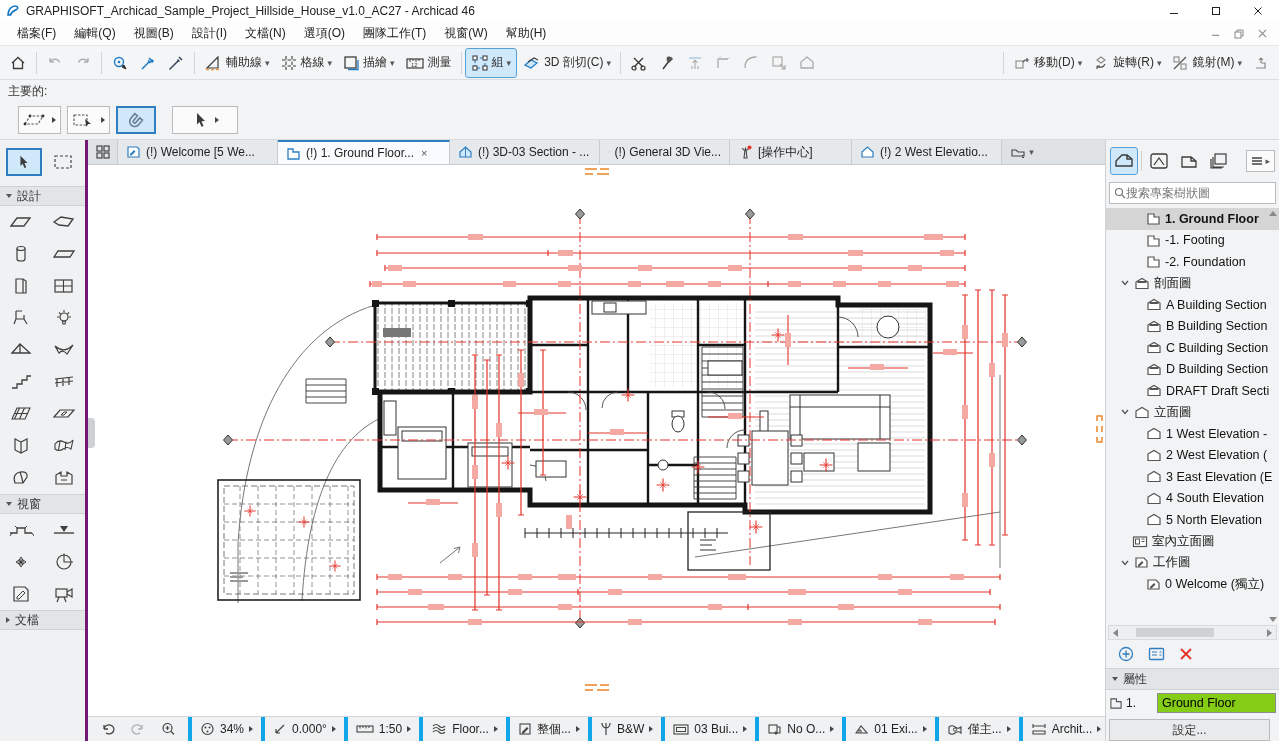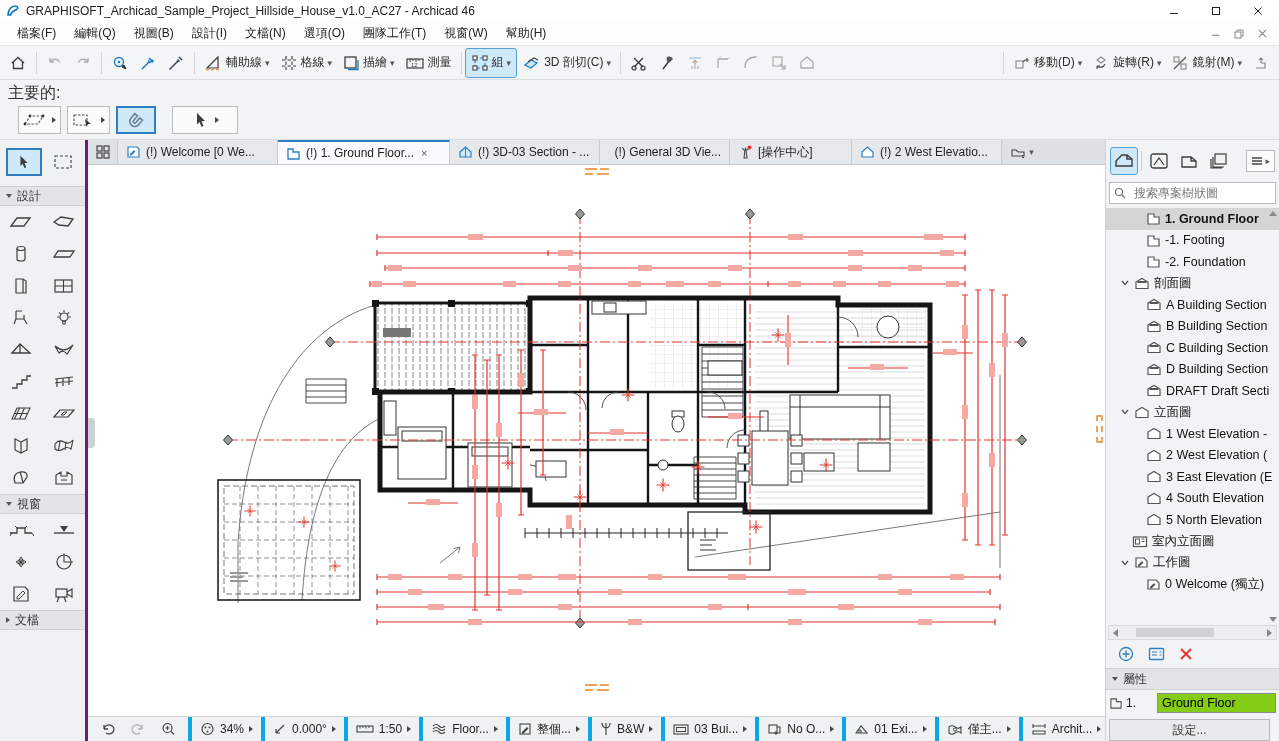--- a/index.html
+++ b/index.html
@@ -24,21 +24,21 @@
   .toolbar { height:34px; background:#f4f5f6; border-bottom:1px solid #dcdedf; display:flex; align-items:center; padding:0 4px; flex:0 0 auto; overflow:hidden; }
   .tbtn { height:28px; min-width:28px; display:flex; align-items:center; justify-content:center; gap:3px; border-radius:2px; padding:0 3px; white-space:nowrap; color:#2c2c2c; }
   .tbtn.lbl { padding:0 5px; }
   .tbtn.hl { background:#cfe8fa; outline:1px solid #54a0d8; }
   .tsep { width:1px; height:22px; background:#d3d5d6; margin:0 4px; flex:0 0 auto; }
   .caret { font-size:9px; color:#555; }
   .gray { opacity:.38; }
   .tspacer { flex:1; }
 
   
-  .ctxlabel { height:20px; padding:3px 0 0 8px; background:#f2f3f4; font-size:16px; color:#333; flex:0 0 auto; }
+  .ctxlabel { height:20px; padding:3px 0 0 8px; background:#f2f3f4; font-size:12px; color:#333; flex:0 0 auto; }
   .toolrow { height:40px; background:#f2f3f4; border-bottom:1px solid #d8dadb; display:flex; align-items:center; padding-left:18px; gap:6px; flex:0 0 auto; }
   .trbtn { height:28px; background:#fbfbfb; border:1px solid #b9bbbc; display:flex; align-items:center; justify-content:center; padding:0 4px; gap:2px; }
   .trbtn.hl { background:#cfe8fa; border:2px solid #2d7fc1; }
   .trbtn .flyout { width:0; height:0; border-left:4px solid #444; border-top:3px solid transparent; border-bottom:3px solid transparent; margin-left:3px; }
 
   
   .main { flex:1 1 auto; display:flex; min-height:0; }
 
   
   .toolbox { width:88px; background:#f0f1f2; border-right:3px solid #701a75; display:flex; flex-direction:column; flex:0 0 auto; }
@@ -68,21 +68,21 @@
   .qo { height:100%; display:flex; align-items:center; gap:5px; padding:0 8px; border-left:4px solid #0ea5e9; color:#222; white-space:nowrap; }
   .qo .caret2 { width:0; height:0; border-left:4px solid #444; border-top:3px solid transparent; border-bottom:3px solid transparent; }
 
   
   .rpanel { width:174px; background:#f2f3f4; border-left:1px solid #cfd1d2; display:flex; flex-direction:column; flex:0 0 auto; }
   .rp-head { height:42px; display:flex; align-items:center; gap:4px; padding:0 4px 0 5px; }
   .rp-headbtn { width:26px; height:26px; display:flex; align-items:center; justify-content:center; border-radius:2px; }
   .rp-headbtn.hl { background:#cfe8fa; outline:1px solid #54a0d8; }
   .rp-sep { width:1px; height:20px; background:#cfd1d2; }
   .rp-menu { margin-left:auto; display:flex; align-items:center; gap:2px; border:1px solid #b9bbbc; background:#fbfbfb; height:22px; padding:0 4px; }
-  .searchbox { height:22px; margin:0 3px 4px 3px; background:#fff; border:1px solid #b9bbbc; display:flex; align-items:center; gap:8px; padding:0 4px; }
+  .searchbox { height:22px; margin:0 3px 4px 3px; background:#fff; border:1px solid #b9bbbc; display:flex; align-items:center; gap:0; padding:0 4px; }
   .searchbox input { border:none; outline:none; flex:1; font-size:12px; color:#777; min-width:0; background:transparent; font-family:inherit; }
   .tree { position:relative; flex:1 1 auto; overflow:hidden; background:#f2f3f4; }
   .trow { height:21.5px; display:flex; align-items:center; gap:4px; white-space:nowrap; overflow:hidden; color:#111; font-size:12.5px; }
   .trow.sel { background:#d5d5d5; }
   .trow .chev { width:10px; display:flex; justify-content:center; }
   .lvl1 { padding-left:14px; } .lvl2 { padding-left:40px; }
   .vsb { position:absolute; right:0; top:0; bottom:0; width:13px; display:flex; flex-direction:column; justify-content:space-between; align-items:center; padding:3px 0; }
   .hscroll { height:15px; margin:0 2px; background:#eceeef; border:1px solid #d8dadb; display:flex; align-items:center; }
   .hscroll .thumb { width:78px; height:9px; background:#cfd1d2; margin-left:14px; }
   .arr { width:0; height:0; }
@@ -537,21 +537,21 @@
               <rect x="8" y="1" width="5" height="5" fill="none" stroke="#444" stroke-width="1.2"></rect>
               <rect x="1" y="8" width="5" height="5" fill="none" stroke="#444" stroke-width="1.2"></rect>
               <rect x="8" y="8" width="5" height="5" fill="none" stroke="#444" stroke-width="1.2"></rect>
             </svg>
         </span>
         <span class="tab" style="width:160px">
           <svg width="15" height="14" viewBox="0 0 15 14">
               <path d="M2 2 h9 l2 2 v8 H2 Z" fill="#fff" stroke="#2d7fc1" stroke-width="1.2"></path>
               <path d="M4 9 l4 -4 1.5 1.5 -4 4 H4 Z" fill="#2d7fc1"></path>
             </svg>
-          <span>(!) Welcome [0 We...</span>
+          <span>(!) Welcome [5 We...</span>
         </span>
         <span class="tab active" style="width:172px">
           <svg width="15" height="14" viewBox="0 0 15 14">
               <path d="M2 13 V3 h5 v3 h6 v7 Z" fill="#fff" stroke="#2d7fc1" stroke-width="1.3"></path>
             </svg>
           <span>(!) 1. Ground Floor...</span>
           <span class="x">×</span>
         </span>
         <span class="tab" style="width:150px">
           <svg width="15" height="14" viewBox="0 0 15 14">

